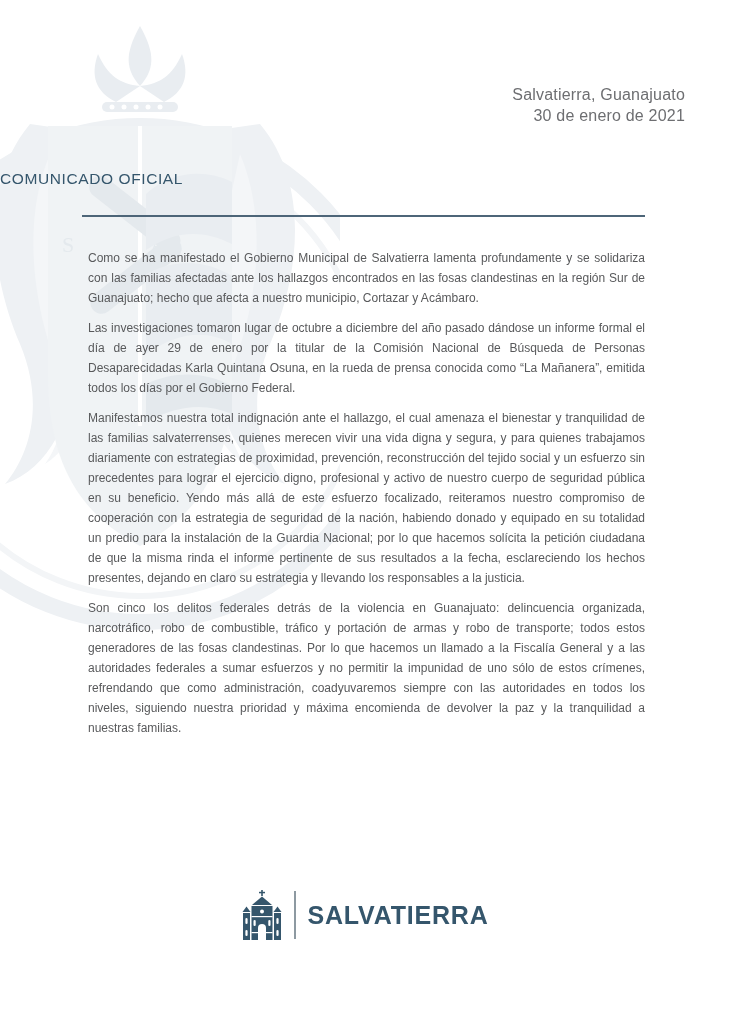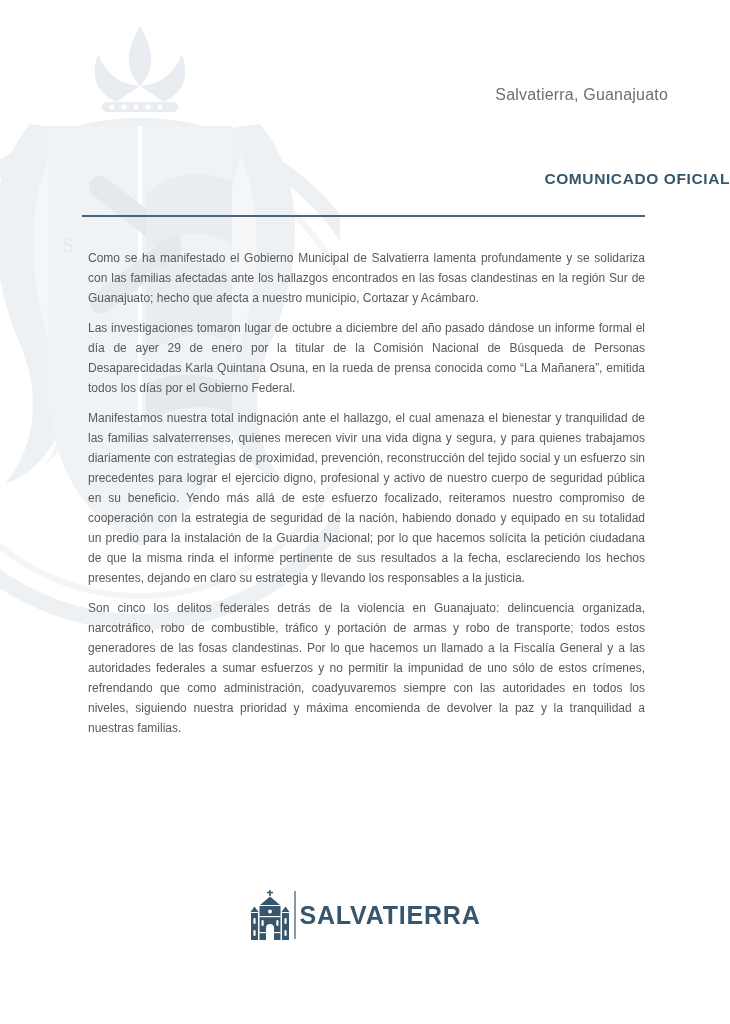--- a/index.html
+++ b/index.html
@@ -11,36 +11,36 @@
     font-family:"Liberation Sans", sans-serif;
   }
   .watermark{
     position:absolute;
     left:-10px;top:14px;
     width:350px;height:640px;
     pointer-events:none;
   }
   .dateblock{
     position:absolute;
-    top:84px;right:62px;
+    top:84px;right:45px;
     text-align:right;
     color:#6d6e71;
     font-size:16px;
     line-height:21px;
     letter-spacing:0.2px;
   }
   .title{
     position:absolute;
     top:170px;left:0;
     width:730px;
     margin:0;
-    text-align:right;
+    text-align:left;
     color:#35566c;
     font-size:15.5px;
-    font-weight:700;
+    font-weight:400;
     letter-spacing:0.6px;
   }
   .rule{
     position:absolute;
     top:215px;left:82px;
     width:563px;height:2px;
     background:#4d6578;
   }
   .body{
     position:absolute;
@@ -55,21 +55,21 @@
     text-align:justify;
     text-justify:inter-word;
   }
   .footer{
     position:absolute;
     top:890px;left:0;
     width:730px;
     display:flex;
     align-items:center;
     justify-content:center;
-    gap:3px;
+    gap:11px;
   }
   .footer .logo-divider{
     width:2px;height:48px;
     background:#8d99a1;
   }
   .footer .brand{
     color:#35566c;
     font-size:25px;
     font-weight:700;
     letter-spacing:0.8px;
@@ -109,20 +109,21 @@
     <text x="72" y="238" font-family="Liberation Serif, serif" font-size="22" fill="#e4e9ed">S</text>
     <text x="160" y="238" font-family="Liberation Serif, serif" font-size="22" fill="#e4e9ed">A</text>
 
     <path d="M156,180 C180,158 214,154 242,168 L242,230 C210,214 182,218 156,236 Z" fill="#e9edf1"></path>
     <path d="M156,260 C186,244 216,246 242,262 L242,330 C214,314 186,320 156,340 Z" fill="#e9edf1"></path>
     <path d="M156,370 C186,356 216,358 242,372 L242,400 C214,388 186,392 156,408 Z" fill="#e4e9ed"></path>
   </svg>
 
   <div class="dateblock">
     <div>Salvatierra, Guanajuato</div>
+    <div>30 de enero de 2021</div>
   </div>
 
   <h1 class="title">COMUNICADO OFICIAL</h1>
   <div class="rule"></div>
 
   <div class="body">
     <p>Como se ha manifestado el Gobierno Municipal de Salvatierra lamenta profundamente y se solidariza con las familias afectadas ante los hallazgos encontrados en las fosas clandestinas en la región Sur de Guanajuato; hecho que afecta a nuestro municipio, Cortazar y Acámbaro.</p>
     <p>Las investigaciones tomaron lugar de octubre a diciembre del año pasado dándose un informe formal el día de ayer 29 de enero por la titular de la Comisión Nacional de Búsqueda de Personas Desaparecidadas Karla Quintana Osuna, en la rueda de prensa conocida como “La Mañanera”, emitida todos los días por el Gobierno Federal.</p>
     <p>Manifestamos nuestra total indignación ante el hallazgo, el cual amenaza el bienestar y tranquilidad de las familias salvaterrenses, quienes merecen vivir una vida digna y segura, y para quienes trabajamos diariamente con estrategias de proximidad, prevención, reconstrucción del tejido social y un esfuerzo sin precedentes para lograr el ejercicio digno, profesional y activo de nuestro cuerpo de seguridad pública en su beneficio. Yendo más allá de este esfuerzo focalizado, reiteramos nuestro compromiso de cooperación con la estrategia de seguridad de la nación, habiendo donado y equipado en su totalidad un predio para la instalación de la Guardia Nacional;  por lo que hacemos solícita la petición ciudadana de que la misma rinda el informe pertinente de sus resultados a la fecha, esclareciendo los hechos presentes, dejando en claro su estrategia y llevando los responsables a la justicia.</p>
     <p>Son cinco los delitos federales detrás de la violencia en Guanajuato: delincuencia organizada, narcotráfico, robo de combustible, tráfico y portación de armas y robo de transporte; todos estos generadores de las fosas clandestinas. Por lo que hacemos un llamado a la Fiscalía General y a las autoridades federales a sumar esfuerzos y no permitir la impunidad de uno sólo de estos crímenes, refrendando que como administración, coadyuvaremos siempre con las autoridades en todos los niveles, siguiendo nuestra prioridad y máxima encomienda de devolver la paz y la tranquilidad a nuestras familias.</p>

